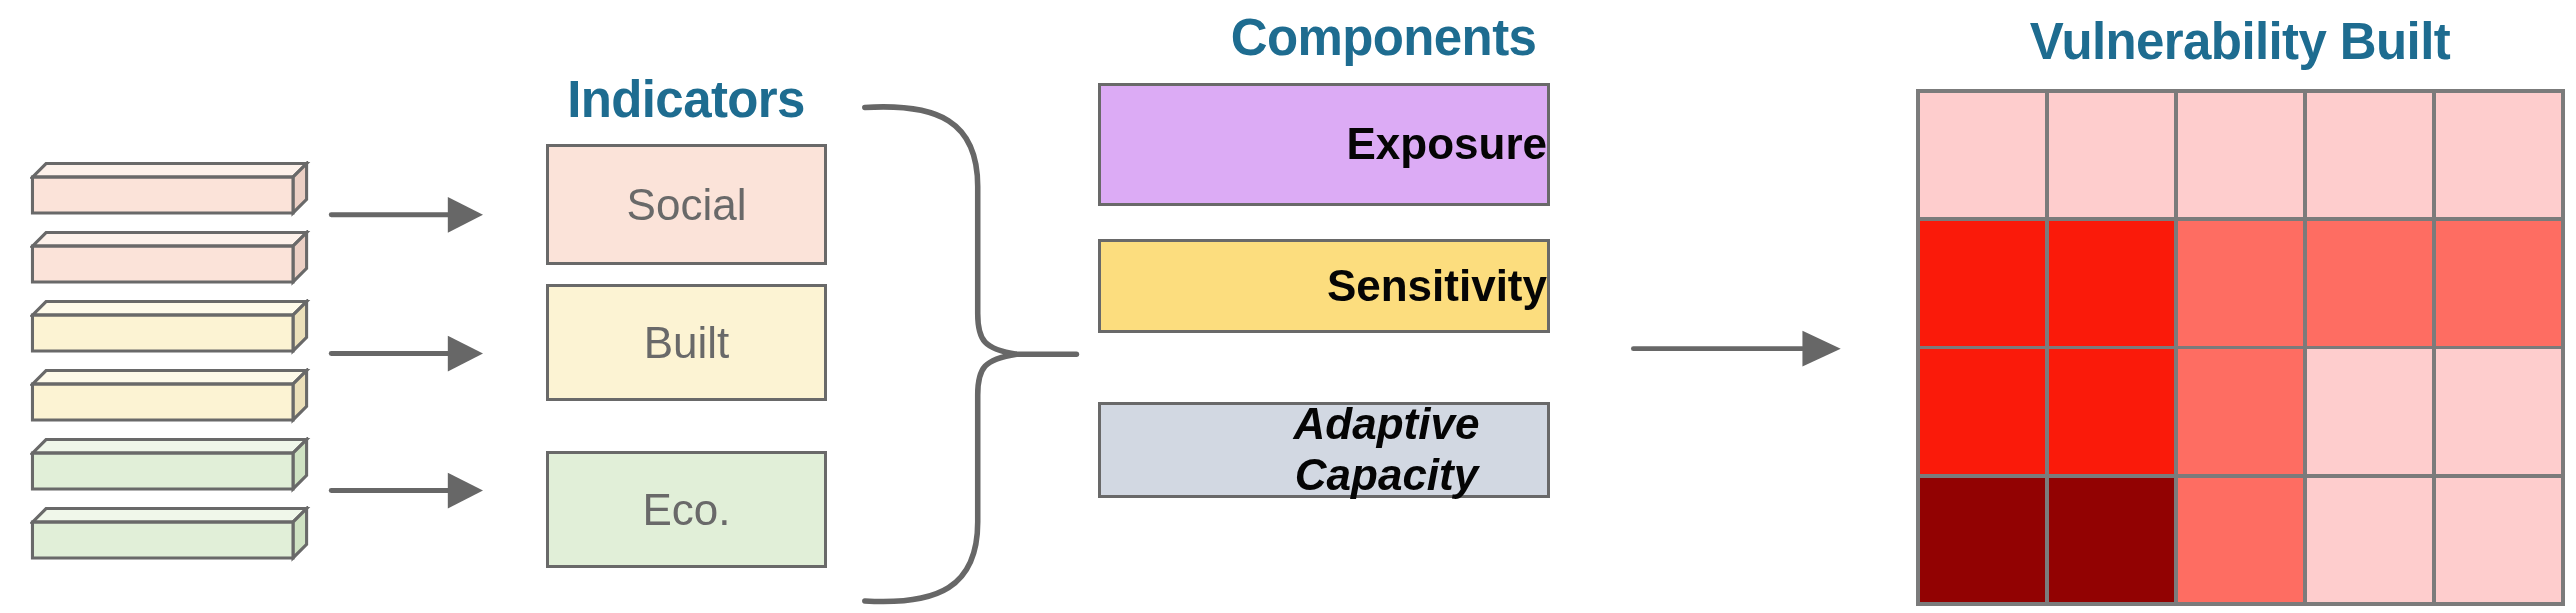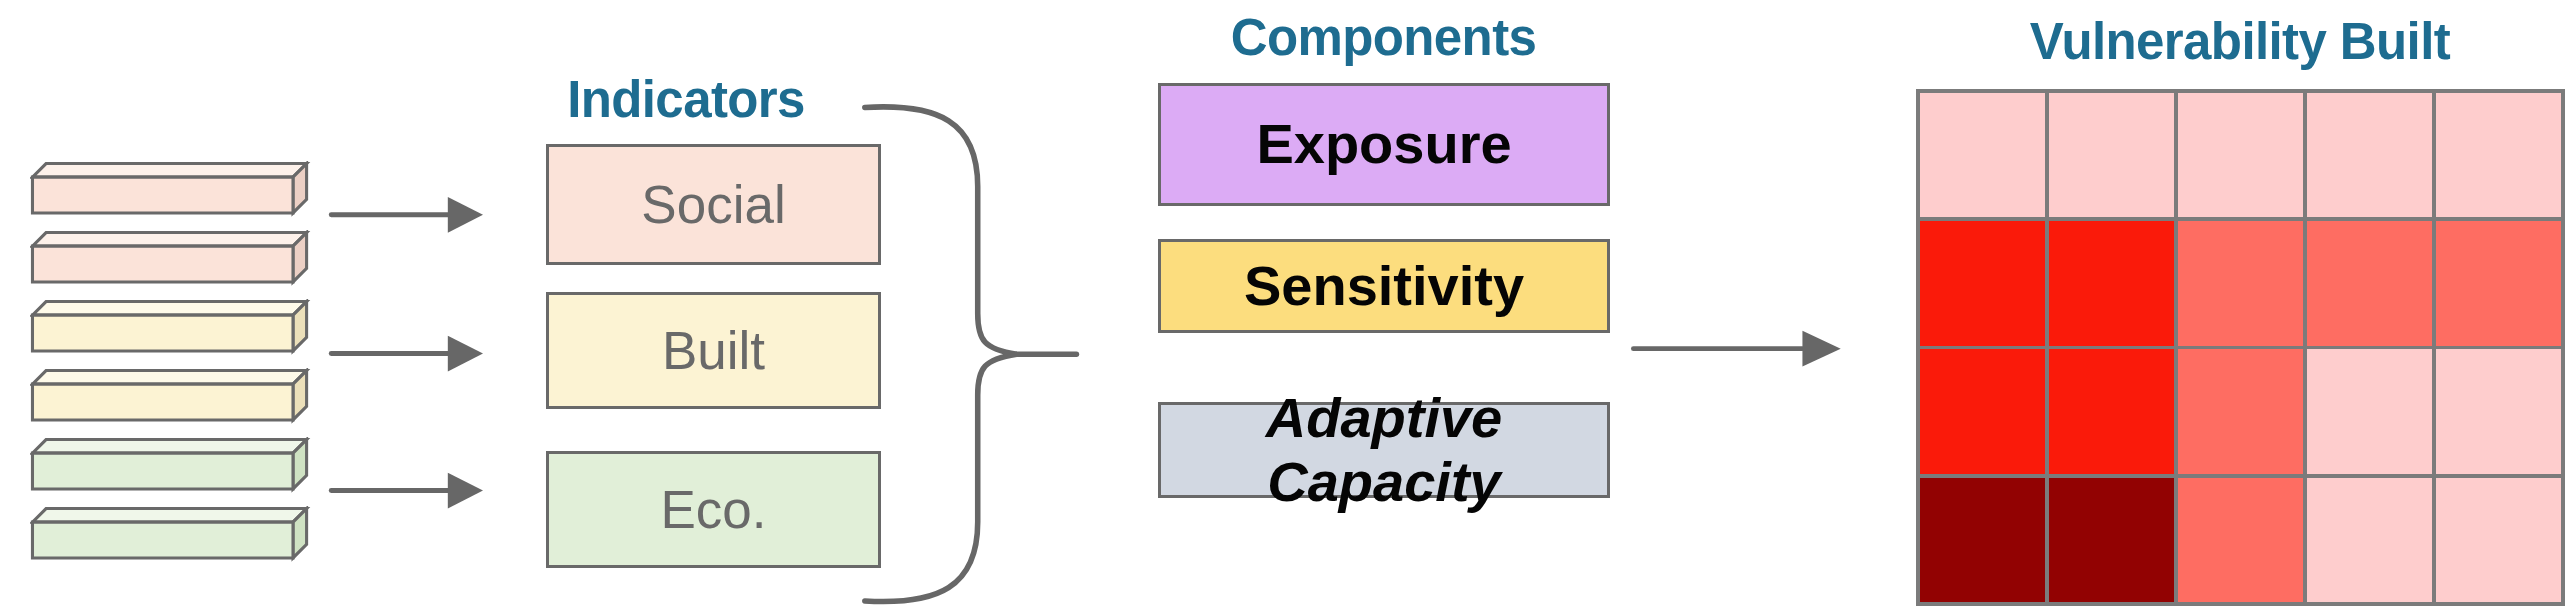--- a/index.html
+++ b/index.html
@@ -15,26 +15,26 @@
   #h-indicators   { left:510px;  top:73px; width:352px; }
   #h-components   { left:1186px; top:11px;  width:395px; }
   #h-vulnerability{ left:1913px; top:15px;  width:654px; }
 
   .bar3d { position:absolute; left:30px; }
 
   .box {
     position:absolute; box-sizing:border-box; border:3.7px solid #696969;
     display:flex; align-items:center; justify-content:center; text-align:center;
   }
-  .indicator-box { left:546px; width:335px; font-size:53px; color:#696969; font-weight:400; }
+  .indicator-box { left:546px; width:281px; font-size:44px; color:#696969; font-weight:400; }
   .indicator-0 { top:144px; height:121px; }
-  .indicator-1 { top:292px; height:117px; }
+  .indicator-1 { top:284px; height:117px; }
   .indicator-2 { top:451px; height:117px; }
 
-  .component-box { left:1158px; width:452px; font-size:56px; color:#050505; font-weight:700; }
+  .component-box { left:1098px; width:452px; font-size:44px; color:#050505; font-weight:700;justify-content:flex-end; }
   .component-0 { top:83px; height:123px; }
   .component-1 { top:239px; height:94px; }
   .component-2 { top:402px; height:96px;font-style:italic; }
   .component-box .lbl { max-width:321px; line-height:1.15; }
 
   #score-grid {
     position:absolute; left:1916px; top:89px; width:649px; height:517px;
     box-sizing:border-box; background:#7b7b7b; padding:3.7px;
     display:grid; grid-template-columns:repeat(5,1fr); grid-template-rows:repeat(4,1fr);
     gap:3.7px;

